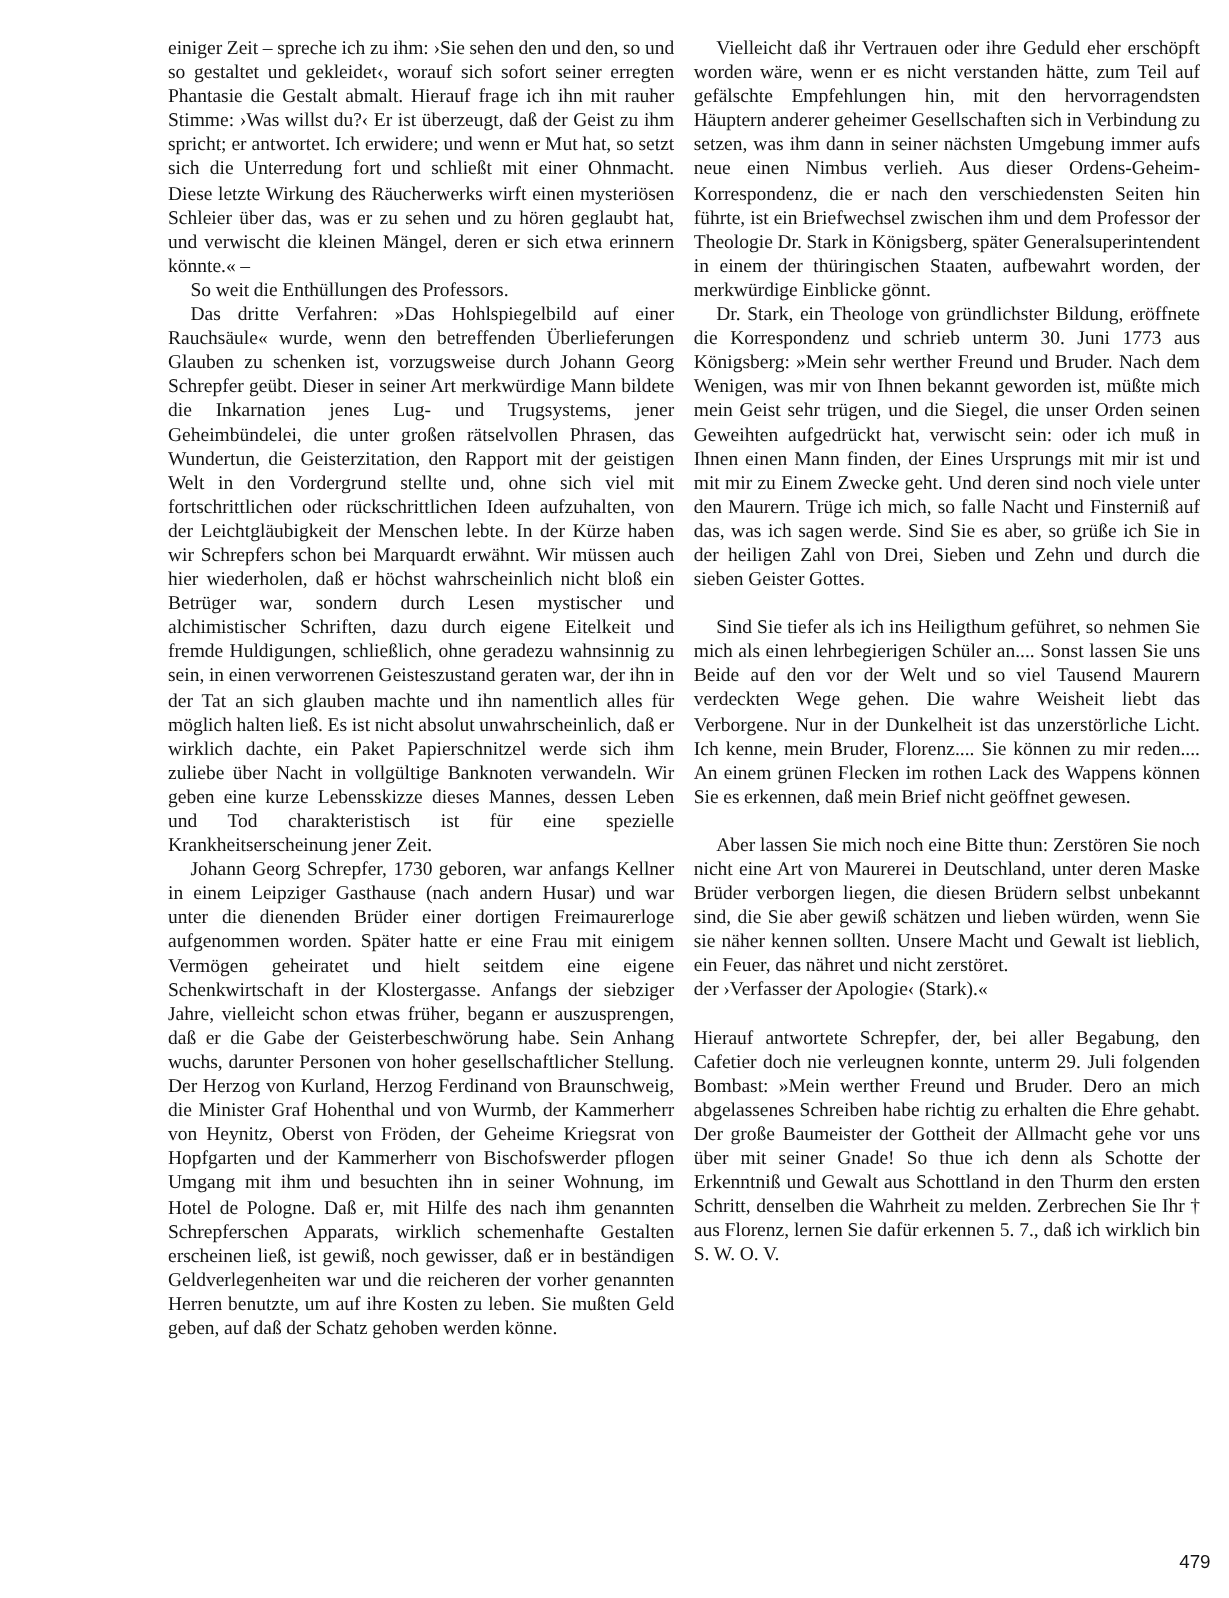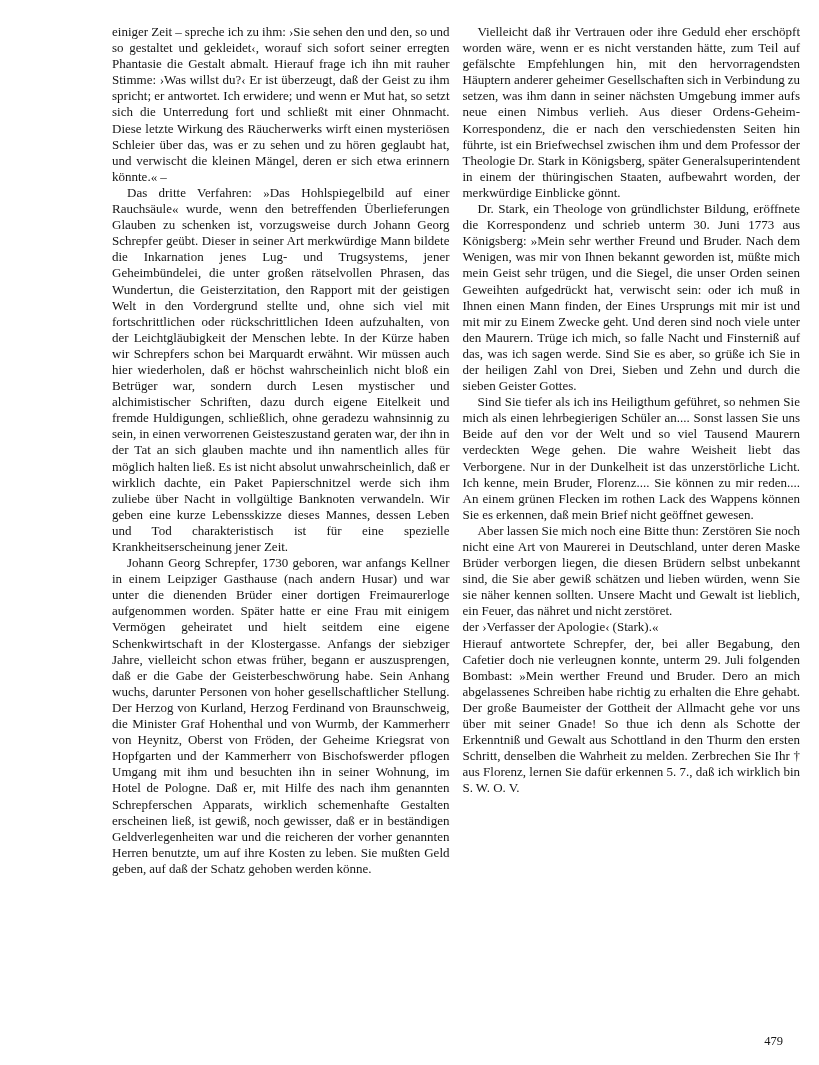--- a/index.html
+++ b/index.html
@@ -35,47 +35,48 @@
   p.para {
     margin: 0;
     font-size: 13px;
     line-height: 16.1px;
     text-align: justify;
     hyphens: auto;
     -webkit-hyphens: auto;
     word-spacing: -0.2px;
   }
   p.para.indent { text-indent: 15px; }
-  p.para.spaced { margin-top: 0; }
+  p.para.spaced { margin-top: 16px; }
   p.para.sig {
     text-align: right;
     padding-right: 22px;
     hyphens: none;
   }
   p.para.sig2 {
     padding-right: 10px;
     hyphens: none;
   }
   .page-number {
     position: absolute;
-    right: 36px;
+    right: 12px;
     top: 1034px;
     font-size: 12.5px;
-    font-family: Liberation Serif, serif;
+    font-family: Liberation Sans, sans-serif;
     color: #141414;
   }
 </style>
 </head>
 <body>
 
 <div class="page">
   <div class="columns">
 
     <div class="column">
       <p class="para">einiger Zeit – spreche ich zu ihm: ›Sie sehen den und den, so und so gestaltet und gekleidet‹, worauf sich sofort seiner erregten Phantasie die Gestalt abmalt. Hierauf frage ich ihn mit rauher Stimme: ›Was willst du?‹ Er ist überzeugt, daß der Geist zu ihm spricht; er antwortet. Ich erwidere; und wenn er Mut hat, so setzt sich die Unterredung fort und schließt mit einer Ohnmacht. Diese letzte Wirkung des Räucherwerks wirft einen mysteriösen Schleier über das, was er zu sehen und zu hören geglaubt hat, und verwischt die kleinen Mängel, deren er sich etwa erinnern könnte.« –</p>
+      <p class="para indent">So weit die Enthüllungen des Professors.</p>
       <p class="para indent">Das dritte Verfahren: »Das Hohlspiegelbild auf einer Rauchsäule« wurde, wenn den betreffenden Überlieferungen Glauben zu schenken ist, vorzugsweise durch Johann Georg Schrepfer geübt. Dieser in seiner Art merkwürdige Mann bildete die Inkarnation jenes Lug- und Trugsystems, jener Geheimbündelei, die unter großen rätselvollen Phrasen, das Wundertun, die Geisterzitation, den Rapport mit der geistigen Welt in den Vordergrund stellte und, ohne sich viel mit fortschrittlichen oder rückschrittlichen Ideen aufzuhalten, von der Leichtgläubigkeit der Menschen lebte. In der Kürze haben wir Schrepfers schon bei Marquardt erwähnt. Wir müssen auch hier wiederholen, daß er höchst wahrscheinlich nicht bloß ein Betrüger war, sondern durch Lesen mystischer und alchimistischer Schriften, dazu durch eigene Eitelkeit und fremde Huldigungen, schließlich, ohne geradezu wahnsinnig zu sein, in einen verworrenen Geisteszustand geraten war, der ihn in der Tat an sich glauben machte und ihn namentlich alles für möglich halten ließ. Es ist nicht absolut unwahrscheinlich, daß er wirklich dachte, ein Paket Papierschnitzel werde sich ihm zuliebe über Nacht in vollgültige Banknoten verwandeln. Wir geben eine kurze Lebensskizze dieses Mannes, dessen Leben und Tod charakteristisch ist für eine spezielle Krankheitserscheinung jener Zeit.</p>
       <p class="para indent">Johann Georg Schrepfer, 1730 geboren, war anfangs Kellner in einem Leipziger Gasthause (nach andern Husar) und war unter die dienenden Brüder einer dortigen Freimaurerloge aufgenommen worden. Später hatte er eine Frau mit einigem Vermögen geheiratet und hielt seitdem eine eigene Schenkwirtschaft in der Klostergasse. Anfangs der siebziger Jahre, vielleicht schon etwas früher, begann er auszusprengen, daß er die Gabe der Geisterbeschwörung habe. Sein Anhang wuchs, darunter Personen von hoher gesellschaftlicher Stellung. Der Herzog von Kurland, Herzog Ferdinand von Braunschweig, die Minister Graf Hohenthal und von Wurmb, der Kammerherr von Heynitz, Oberst von Fröden, der Geheime Kriegsrat von Hopfgarten und der Kammerherr von Bischofswerder pflogen Umgang mit ihm und besuchten ihn in seiner Wohnung, im Hotel de Pologne. Daß er, mit Hilfe des nach ihm genannten Schrepferschen Apparats, wirklich schemenhafte Gestalten erscheinen ließ, ist gewiß, noch gewisser, daß er in beständigen Geldverlegenheiten war und die reicheren der vorher genannten Herren benutzte, um auf ihre Kosten zu leben. Sie mußten Geld geben, auf daß der Schatz gehoben werden könne.</p>
     </div>
 
     <div class="column">
       <p class="para indent">Vielleicht daß ihr Vertrauen oder ihre Geduld eher erschöpft worden wäre, wenn er es nicht verstanden hätte, zum Teil auf gefälschte Empfehlungen hin, mit den hervorragendsten Häuptern anderer geheimer Gesellschaften sich in Verbindung zu setzen, was ihm dann in seiner nächsten Umgebung immer aufs neue einen Nimbus verlieh. Aus dieser Ordens-Geheim-Korrespondenz, die er nach den verschiedensten Seiten hin führte, ist ein Briefwechsel zwischen ihm und dem Professor der Theologie Dr. Stark in Königsberg, später Generalsuperintendent in einem der thüringischen Staaten, aufbewahrt worden, der merkwürdige Einblicke gönnt.</p>
       <p class="para indent">Dr. Stark, ein Theologe von gründlichster Bildung, eröffnete die Korrespondenz und schrieb unterm 30. Juni 1773 aus Königsberg: »Mein sehr werther Freund und Bruder. Nach dem Wenigen, was mir von Ihnen bekannt geworden ist, müßte mich mein Geist sehr trügen, und die Siegel, die unser Orden seinen Geweihten aufgedrückt hat, verwischt sein: oder ich muß in Ihnen einen Mann finden, der Eines Ursprungs mit mir ist und mit mir zu Einem Zwecke geht. Und deren sind noch viele unter den Maurern. Trüge ich mich, so falle Nacht und Finsterniß auf das, was ich sagen werde. Sind Sie es aber, so grüße ich Sie in der heiligen Zahl von Drei, Sieben und Zehn und durch die sieben Geister Gottes.</p>
       <p class="para indent spaced">Sind Sie tiefer als ich ins Heiligthum geführet, so nehmen Sie mich als einen lehrbegierigen Schüler an.... Sonst lassen Sie uns Beide auf den vor der Welt und so viel Tausend Maurern verdeckten Wege gehen. Die wahre Weisheit liebt das Verborgene. Nur in der Dunkelheit ist das unzerstörliche Licht. Ich kenne, mein Bruder, Florenz.... Sie können zu mir reden.... An einem grünen Flecken im rothen Lack des Wappens können Sie es erkennen, daß mein Brief nicht geöffnet gewesen.</p>
       <p class="para indent spaced">Aber lassen Sie mich noch eine Bitte thun: Zerstören Sie noch nicht eine Art von Maurerei in Deutschland, unter deren Maske Brüder verborgen liegen, die diesen Brüdern selbst unbekannt sind, die Sie aber gewiß schätzen und lieben würden, wenn Sie sie näher kennen sollten. Unsere Macht und Gewalt ist lieblich, ein Feuer, das nähret und nicht zerstöret.</p>
       <p class="para sig2">der ›Verfasser der Apologie‹ (Stark).«</p>

